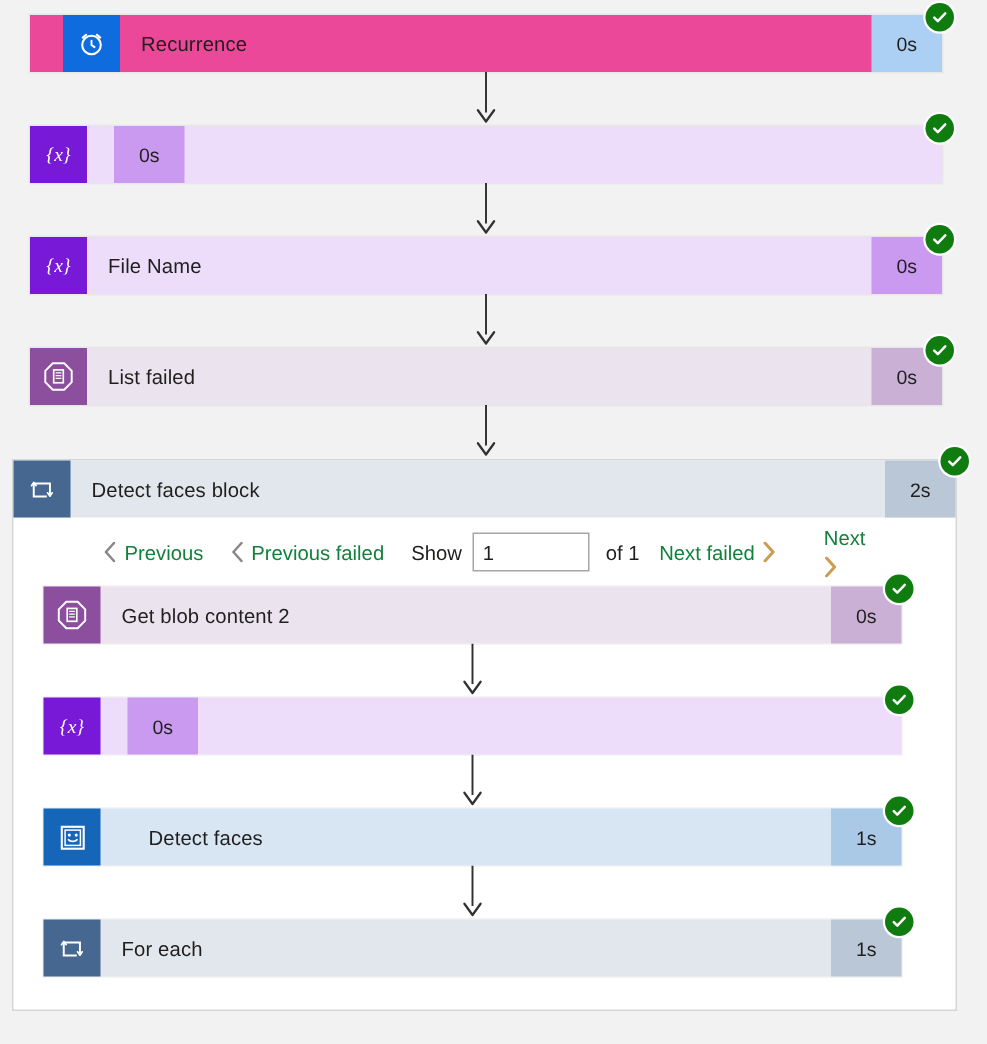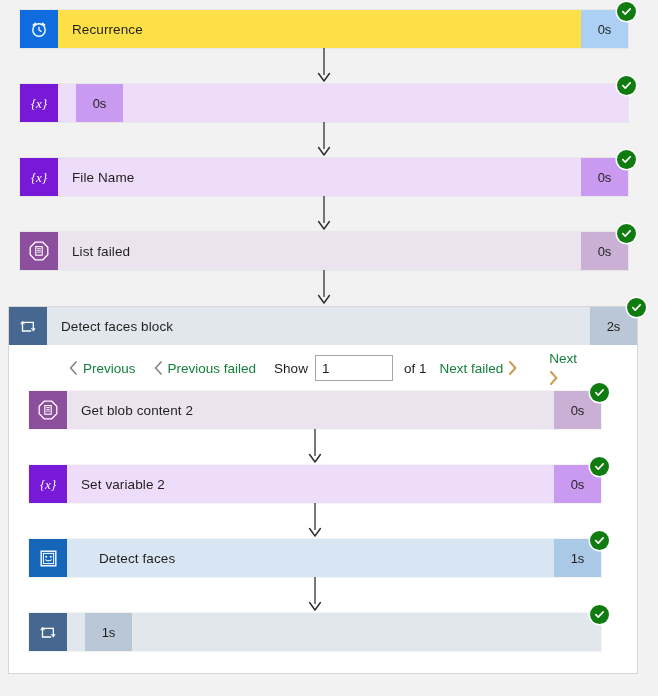--- a/index.html
+++ b/index.html
@@ -149,21 +149,21 @@
     padding: 0 4px 0 11px;
     white-space: nowrap;
   }
 </style>
 </head>
 <body>
 
 <div class="canvas">
 
   <div class="card-wrap" style="margin:10px 30px 0 20px;">
-    <div class="card" style="background:#fde047;">
+    <div class="card" style="background:#ec4899;padding-left:22px;">
       <div class="card-icon" style="background:#0f6cde;">
         <svg width="20" height="20" viewBox="0 0 20 20" fill="none">
           <circle cx="10" cy="11" r="6.2" stroke="#ffffff" stroke-width="1.4"></circle>
           <path d="M10 8.2V11l2 1.4" stroke="#ffffff" stroke-width="1.3" stroke-linecap="round"></path>
           <path d="M6.4 4.2L4.2 6.1M13.6 4.2l2.2 1.9" stroke="#ffffff" stroke-width="1.4" stroke-linecap="round"></path>
         </svg>
       </div>
       <div class="card-title">Recurrence</div>
       <div class="card-duration" style="background:#abd0f3;">0s</div>
       <div class="status-badge">
@@ -350,21 +350,20 @@
           </svg>
       </div>
 
       <div class="card-wrap" style="margin:0 16px 0 0;">
         <div class="card" style="background:#eddcfa;">
           <div class="card-icon" style="background:#7719d6;">
             <svg width="22" height="18" viewBox="0 0 22 18">
               <text x="11" y="13.5" text-anchor="middle" fill="#ffffff" font-family="'Liberation Serif', serif" font-size="13" font-style="italic">{x}</text>
             </svg>
           </div>
-          <div class="card-title">Set variable 2</div>
           <div class="card-duration" style="background:#c99af0;">0s</div>
           <div class="status-badge">
             <svg width="11" height="11" viewBox="0 0 12 12">
                 <path d="M2 6.2l2.6 2.6L10 3.2" stroke="#ffffff" stroke-width="1.8" fill="none" stroke-linecap="round" stroke-linejoin="round"></path>
               </svg>
           </div>
         </div>
       </div>
 
       <div class="connector" style="margin:0 16px 0 0;">
@@ -405,20 +404,21 @@
       <div class="card-wrap" style="margin:0 16px 0 0;">
         <div class="card" style="background:#e2e7ee;">
           <div class="card-icon" style="background:#46678f;">
             <svg width="20" height="20" viewBox="0 0 20 20" fill="none">
               <path d="M4.5 6.3V15h8.7" stroke="#ffffff" stroke-width="1.3"></path>
               <path d="M4.5 6.3h10.8v7.4" stroke="#ffffff" stroke-width="1.3"></path>
               <path d="M3 7.8l1.5-2.2 1.6 2.2" stroke="#ffffff" stroke-width="1.1" fill="none" stroke-linecap="round" stroke-linejoin="round"></path>
               <path d="M13.7 12.5l1.6 2.3 1.5-2.3" stroke="#ffffff" stroke-width="1.1" fill="none" stroke-linecap="round" stroke-linejoin="round"></path>
             </svg>
           </div>
+          <div class="card-title">For each</div>
           <div class="card-duration" style="background:#bac7d6;">1s</div>
           <div class="status-badge">
             <svg width="11" height="11" viewBox="0 0 12 12">
                 <path d="M2 6.2l2.6 2.6L10 3.2" stroke="#ffffff" stroke-width="1.8" fill="none" stroke-linecap="round" stroke-linejoin="round"></path>
               </svg>
           </div>
         </div>
       </div>
 
     </div>

